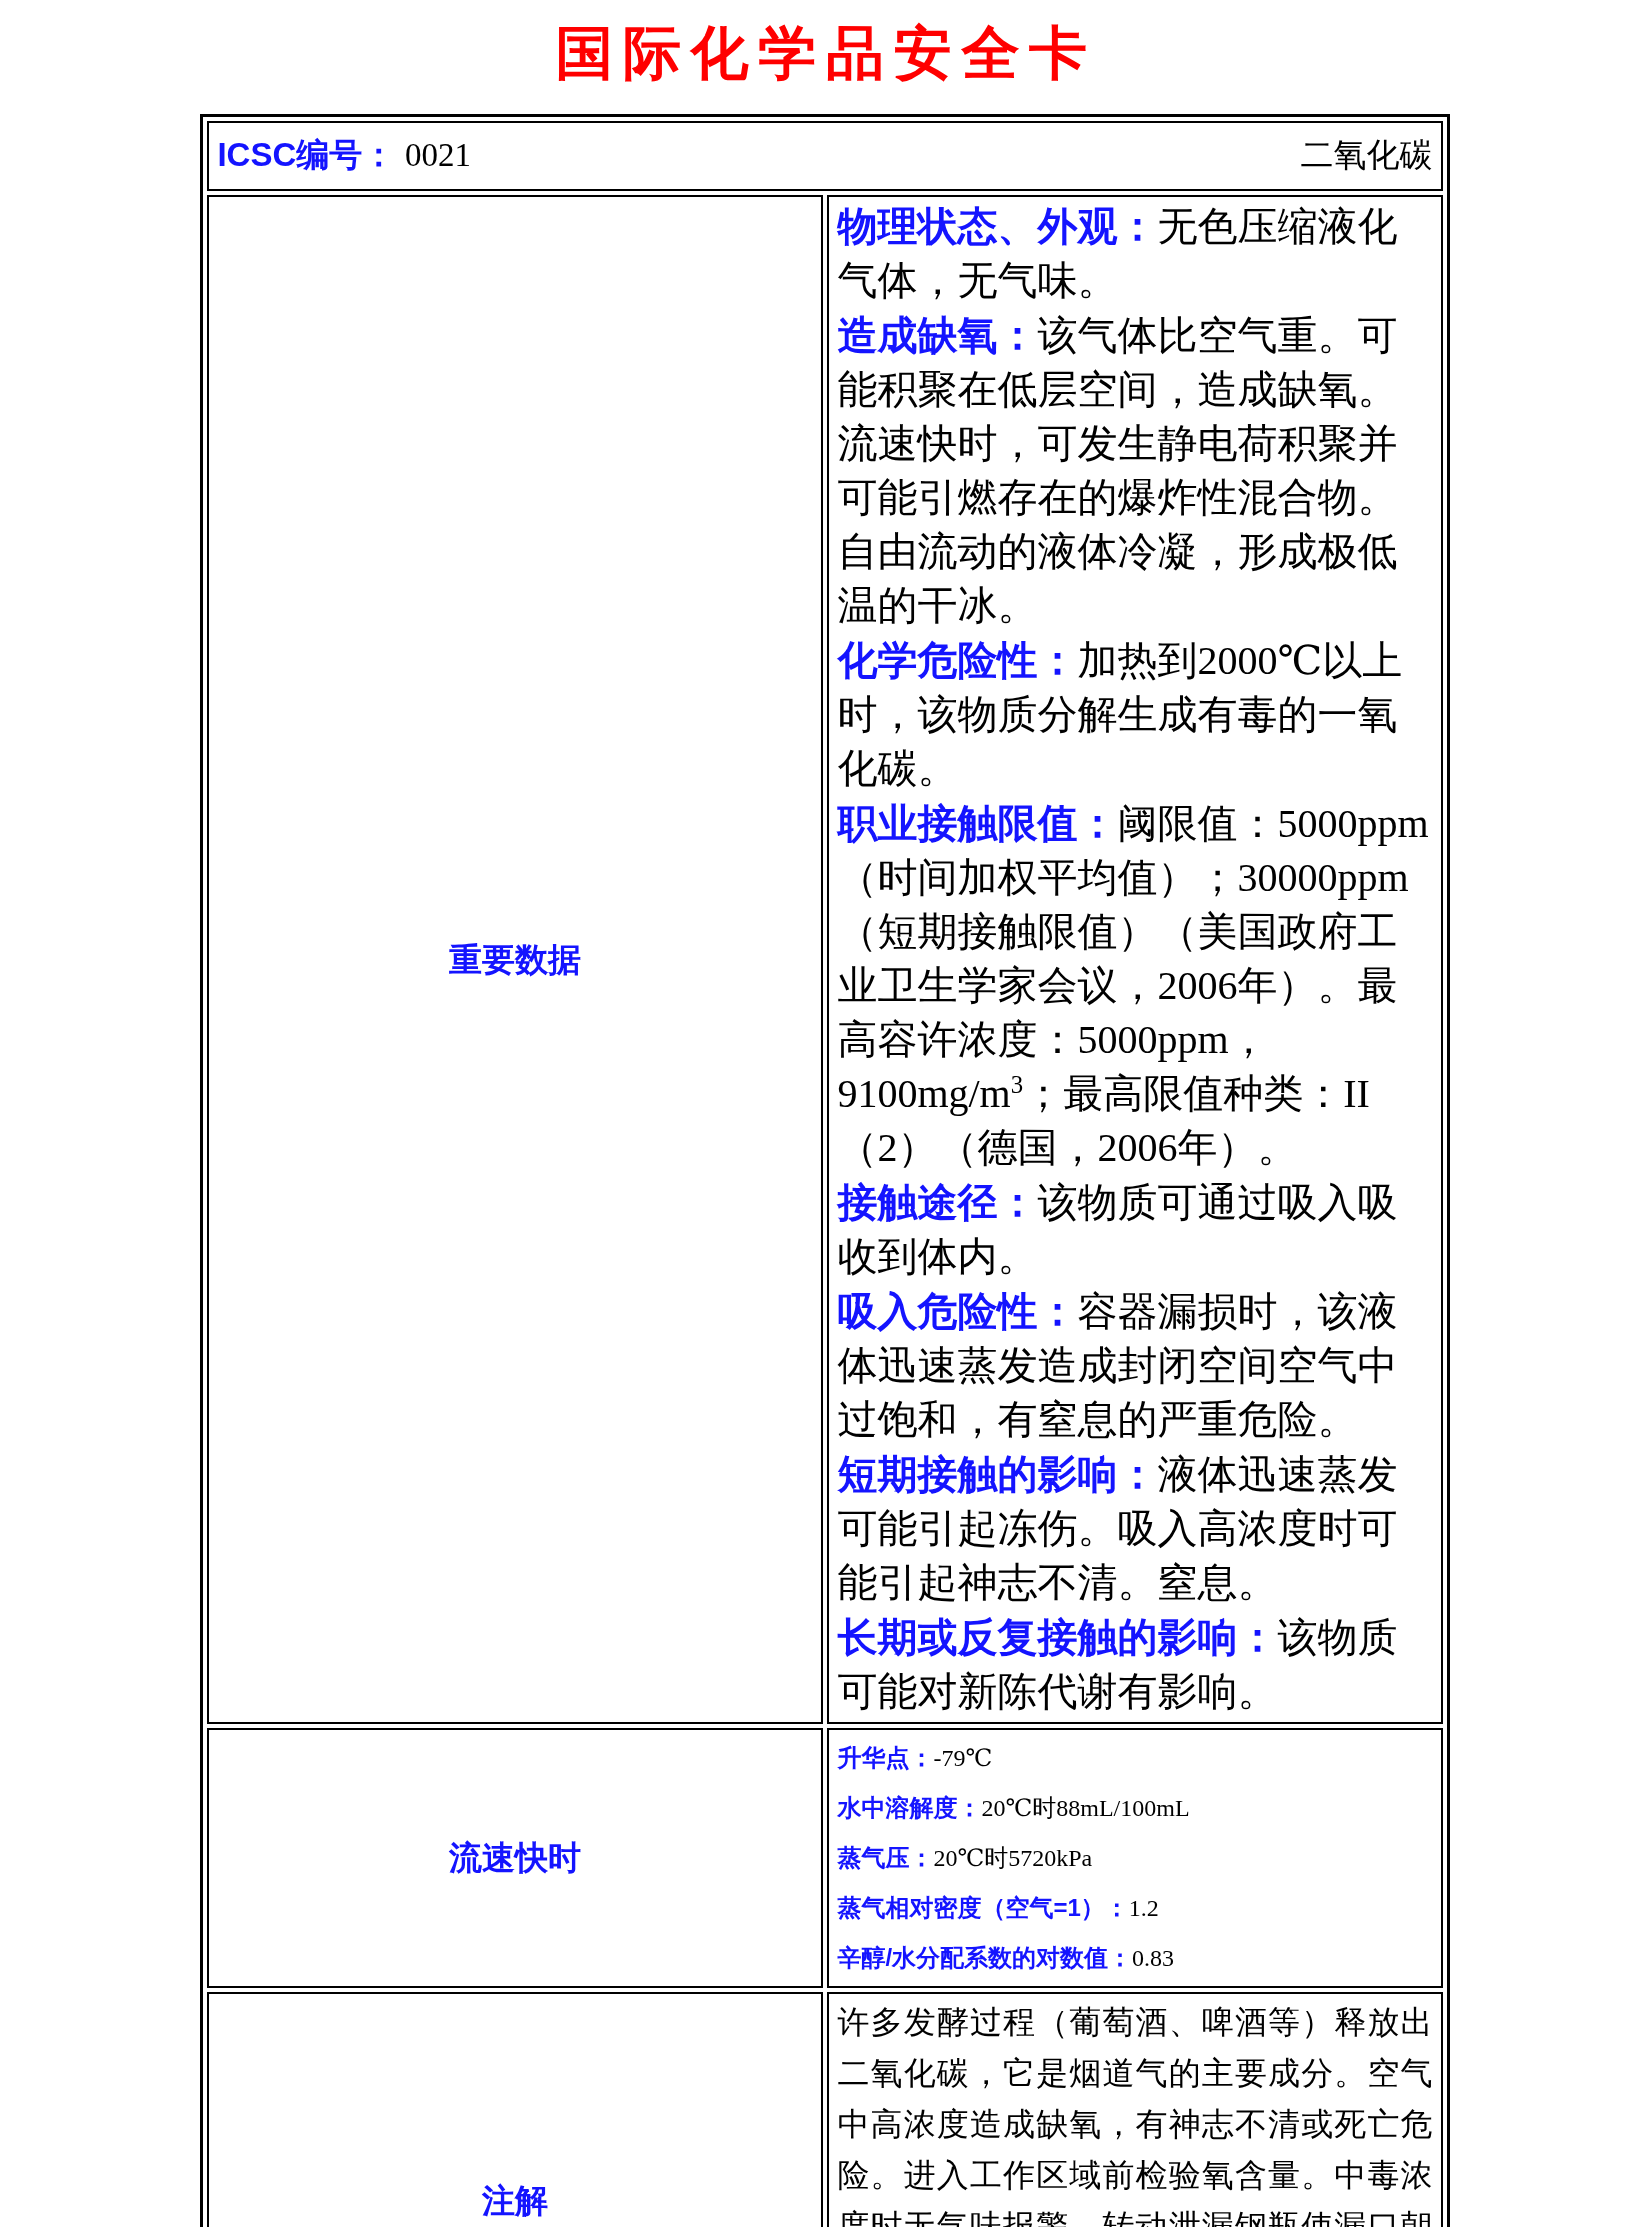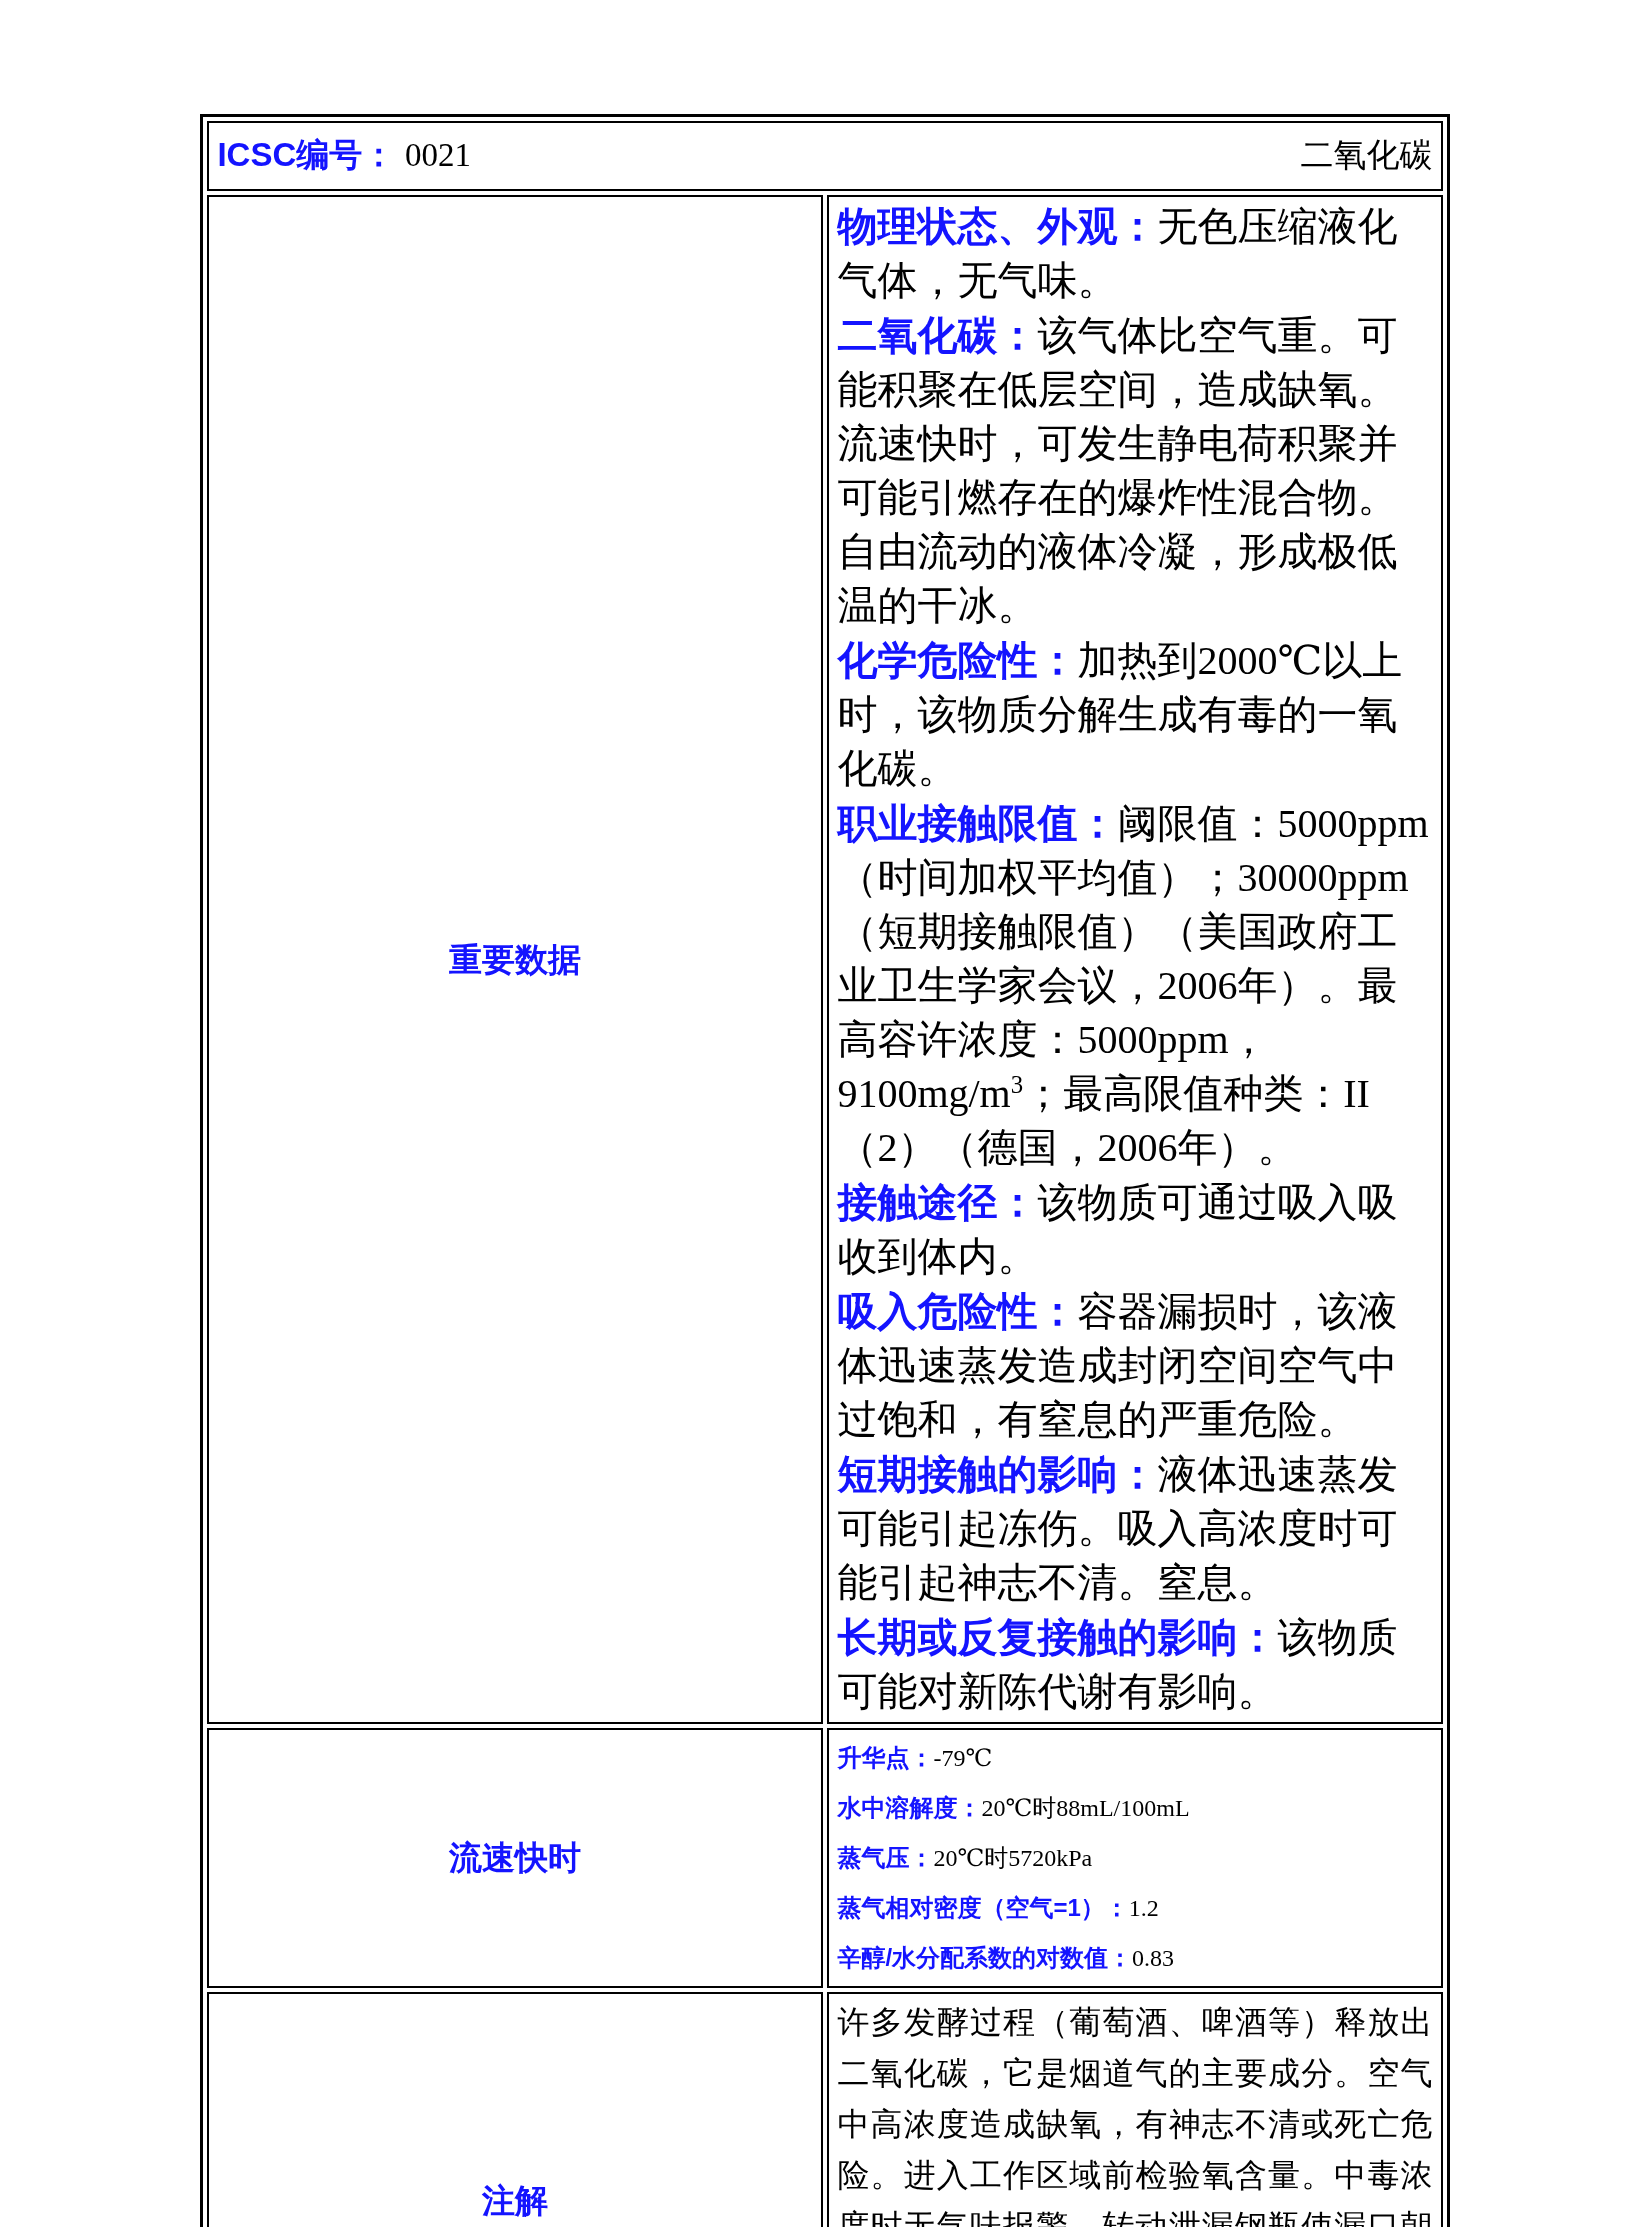--- a/index.html
+++ b/index.html
@@ -23,40 +23,41 @@
   .r-physical{height:240px;font-size:24px;line-height:49px;}
   .r-env{height:92px;}
   .r-notes{height:251px;font-size:32px;line-height:51px;text-align:justify;}
   sup.s3{font-size:0.62em;vertical-align:super;line-height:0;}
 </style>
 </head>
 <body>
 
 <div class="page">
 
+  <div class="main-title">国际化学品安全卡</div>
 
   <table class="card">
 
     <tbody>
         <tr>
       <td class="hdr" colspan="2">
         <div class="hdr-flex">
           <div class="hdr-left">
             <span class="blue">ICSC编号：</span><span class="num">0021</span>
           </div>
           <div class="hdr-right">二氧化碳</div>
         </div>
       </td>
     </tr>
 
     <tr>
       <td class="lab">重要数据</td>
       <td class="r-important">
         <div><span class="blue">物理状态、外观：</span><span>无色压缩液化气体，无气味。</span></div>
-        <div><span class="blue">二氧化碳：</span><span>该气体比空气重。可能积聚在低层空间，造成缺氧。流速快时，可发生静电荷积聚并可能引燃存在的爆炸性混合物。自由流动的液体冷凝，形成极低温的干冰。</span></div>
+        <div><span class="blue">造成缺氧：</span><span>该气体比空气重。可能积聚在低层空间，造成缺氧。流速快时，可发生静电荷积聚并可能引燃存在的爆炸性混合物。自由流动的液体冷凝，形成极低温的干冰。</span></div>
         <div><span class="blue">化学危险性：</span><span>加热到2000℃以上时，该物质分解生成有毒的一氧化碳。</span></div>
         <div><span class="blue">职业接触限值：</span><span>阈限值：5000ppm（时间加权平均值）；30000ppm（短期接触限值）（美国政府工业卫生学家会议，2006年）。最高容许浓度：5000ppm，9100mg/m</span><sup class="s3">3</sup><span>；最高限值种类：II（2）（德国，2006年）。</span></div>
         <div><span class="blue">接触途径：</span><span>该物质可通过吸入吸收到体内。</span></div>
         <div><span class="blue">吸入危险性：</span><span>容器漏损时，该液体迅速蒸发造成封闭空间空气中过饱和，有窒息的严重危险。</span></div>
         <div><span class="blue">短期接触的影响：</span><span>液体迅速蒸发可能引起冻伤。吸入高浓度时可能引起神志不清。窒息。</span></div>
         <div><span class="blue">长期或反复接触的影响：</span><span>该物质可能对新陈代谢有影响。</span></div>
       </td>
     </tr>
 
     <tr>

